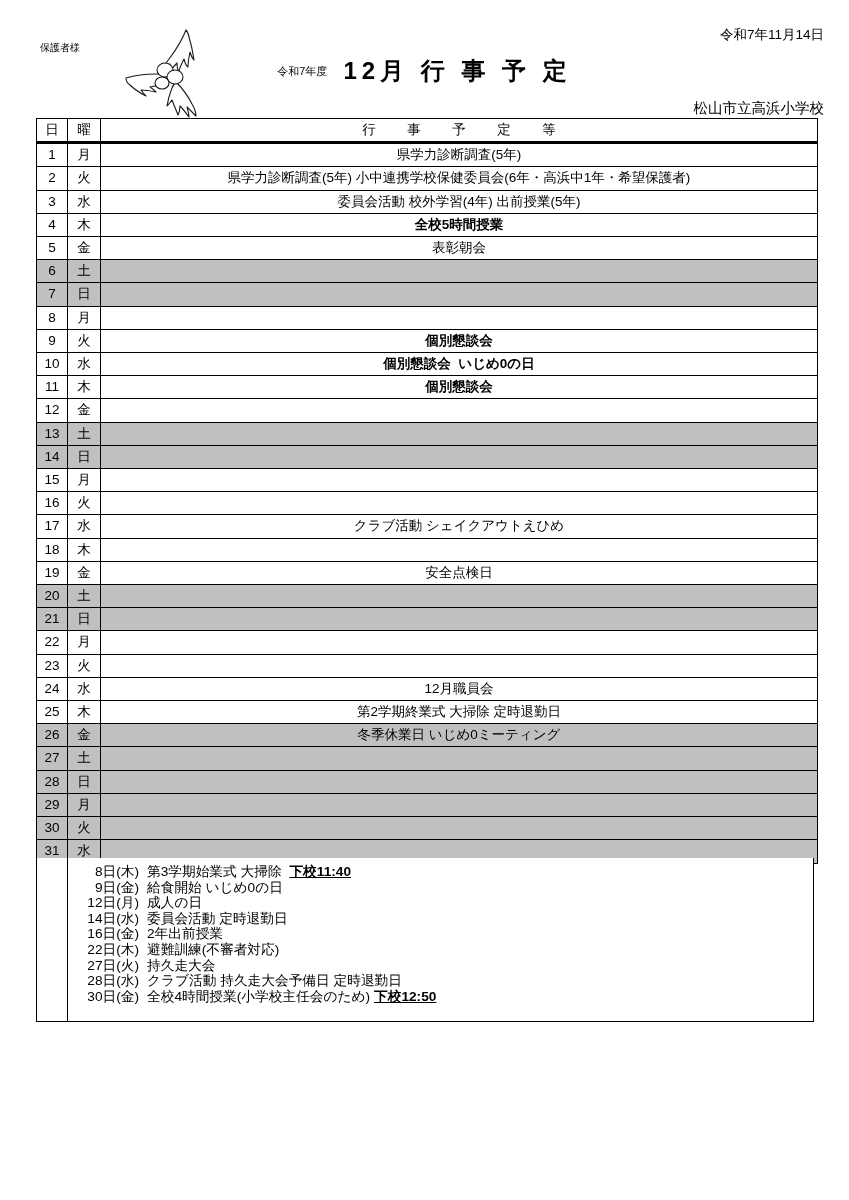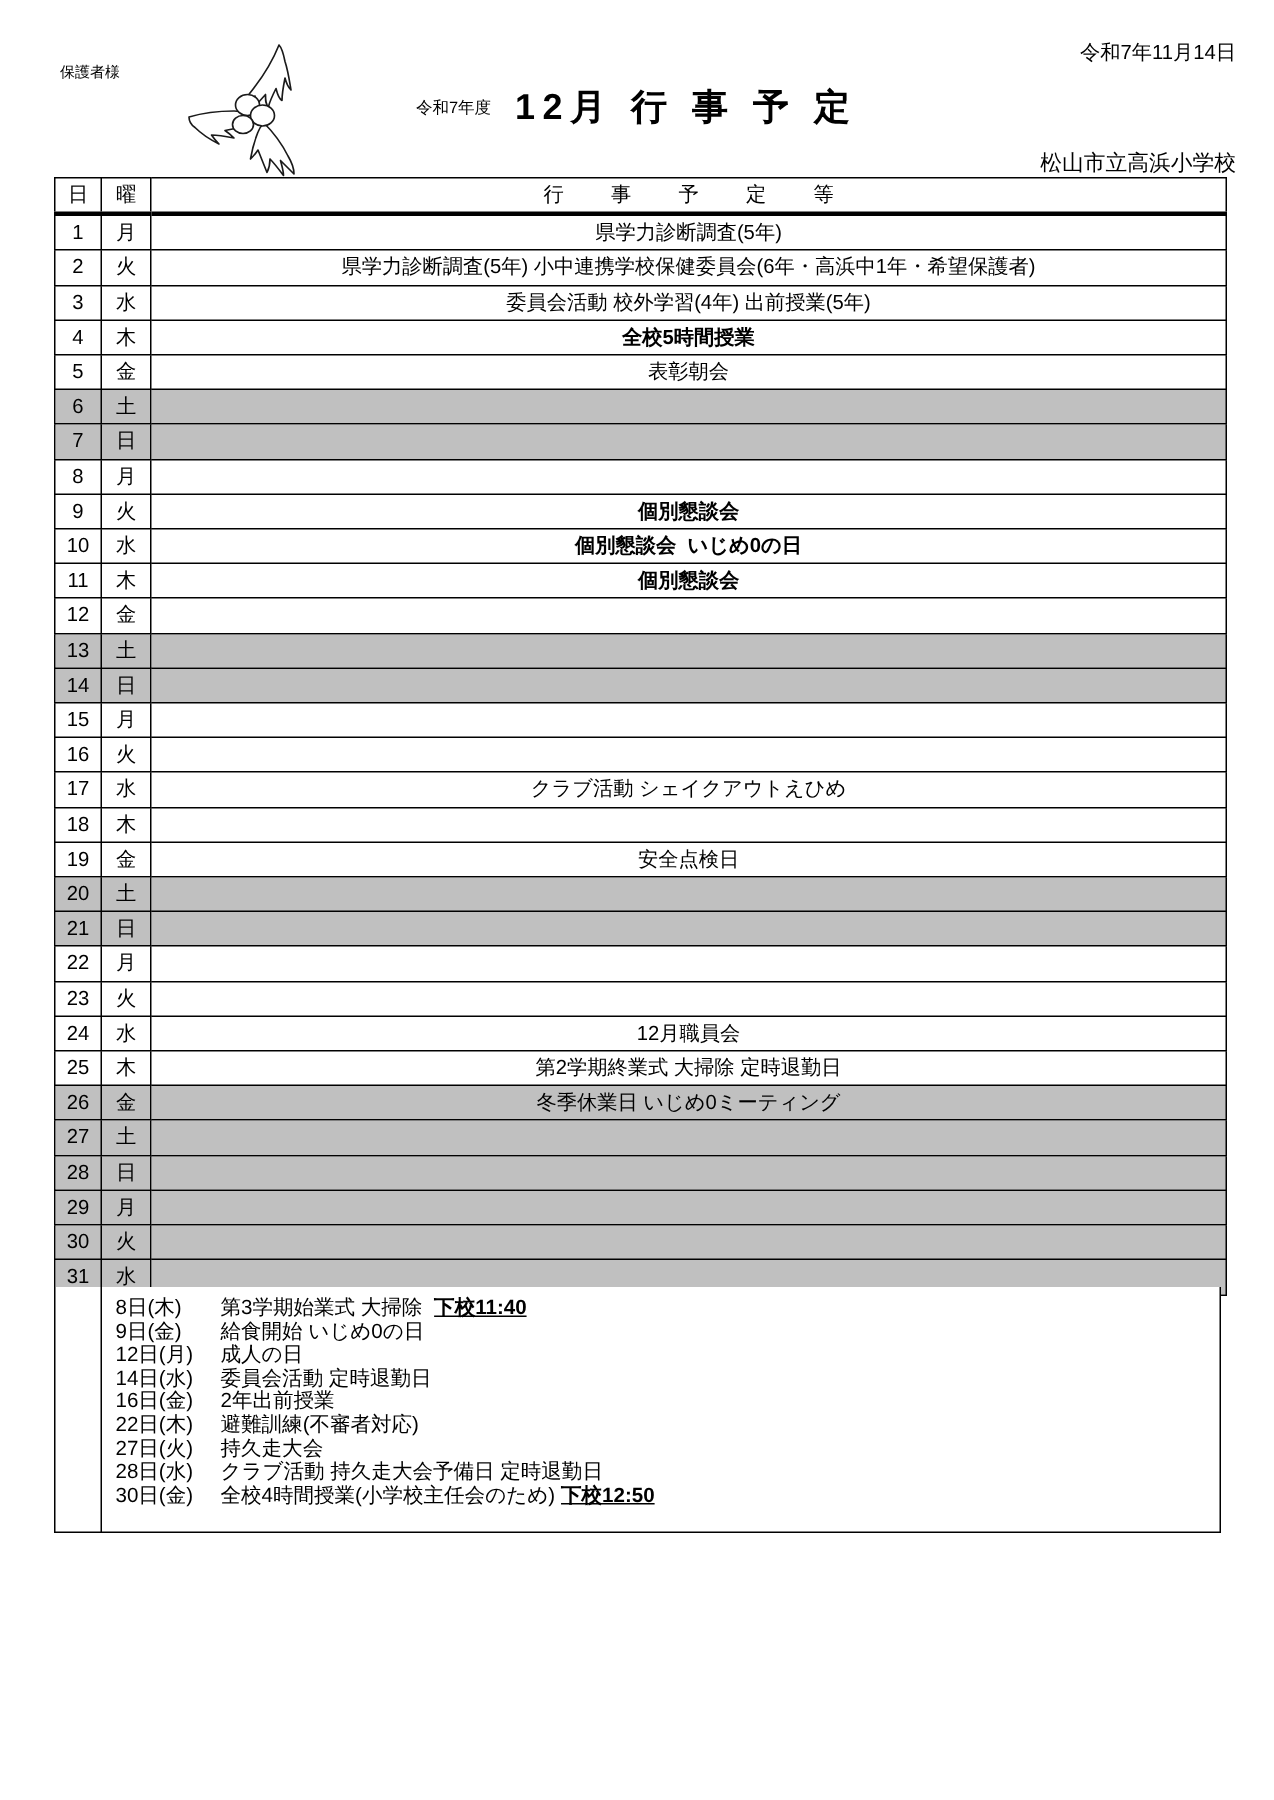--- a/index.html
+++ b/index.html
@@ -141,21 +141,21 @@
     width: 560px;
   }
   .fn-row {
     font-size: 13.7px;
     line-height: 15.6px;
     white-space: nowrap;
   }
   .fn-date {
     display: inline-block;
     width: 62px;
-    text-align: left;
+    text-align: right;
   }
   .fn-text { margin-left: 8px; }
   .fn-underline { text-decoration: underline; font-weight: bold; }
 </style>
 </head>
 <body>
 
 <div id="page">
 
   <div id="header">

